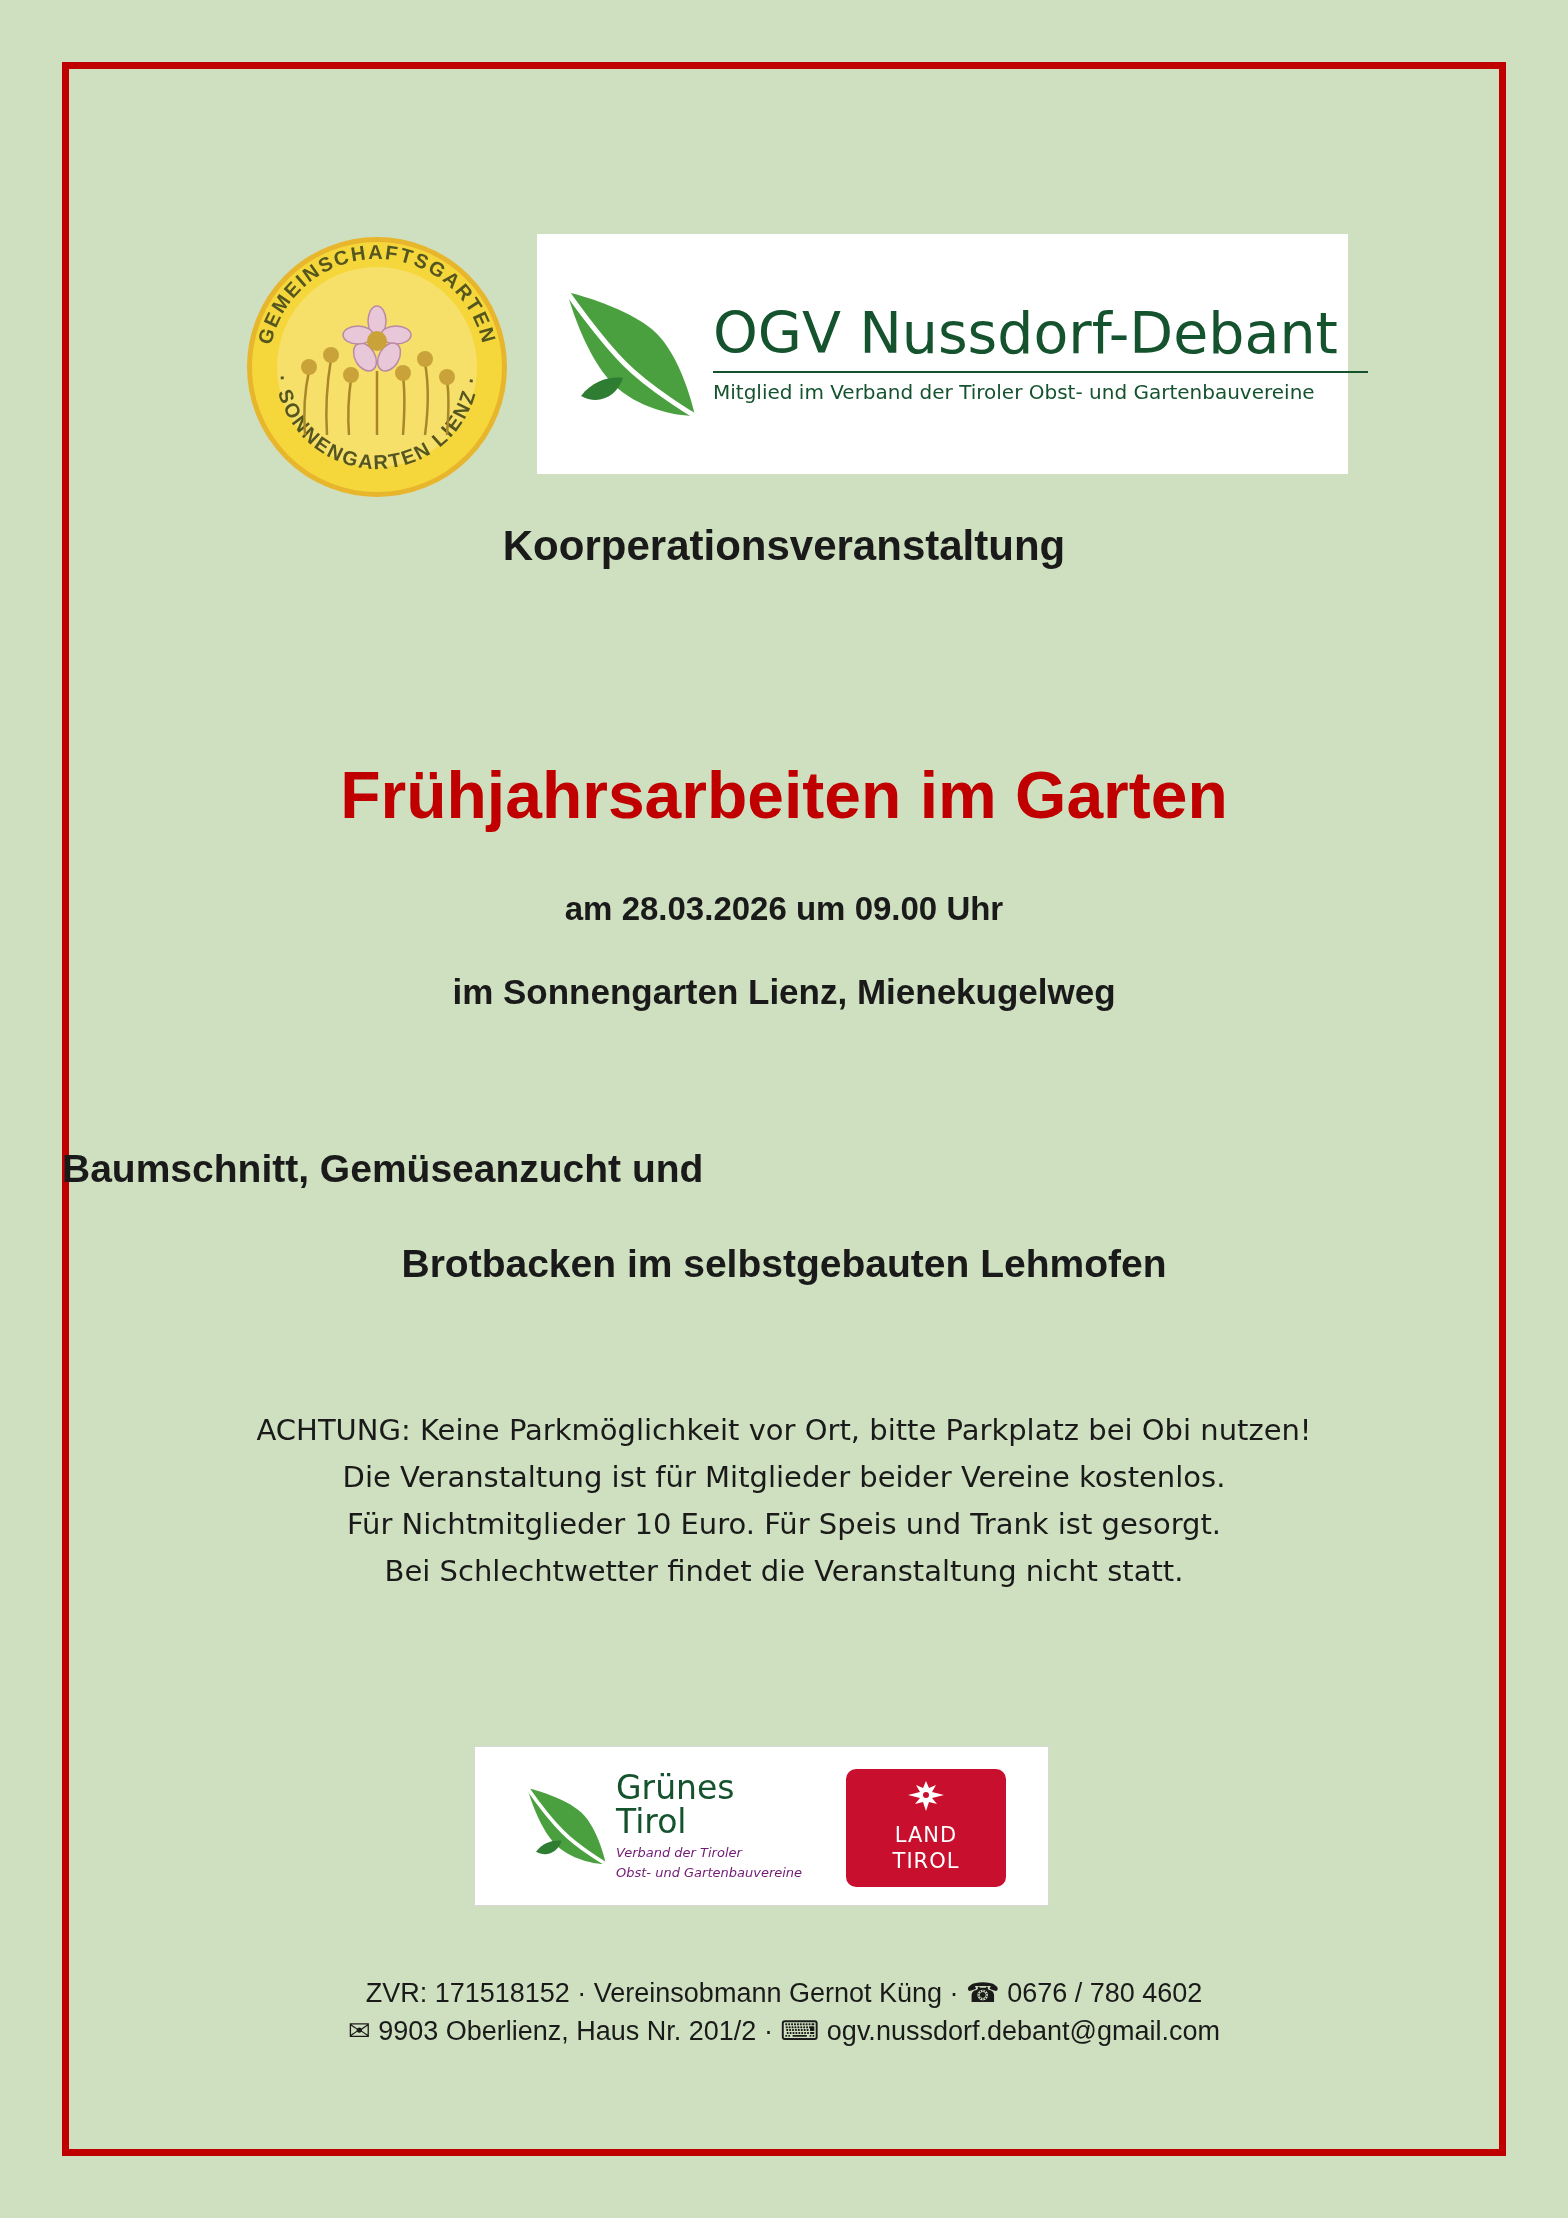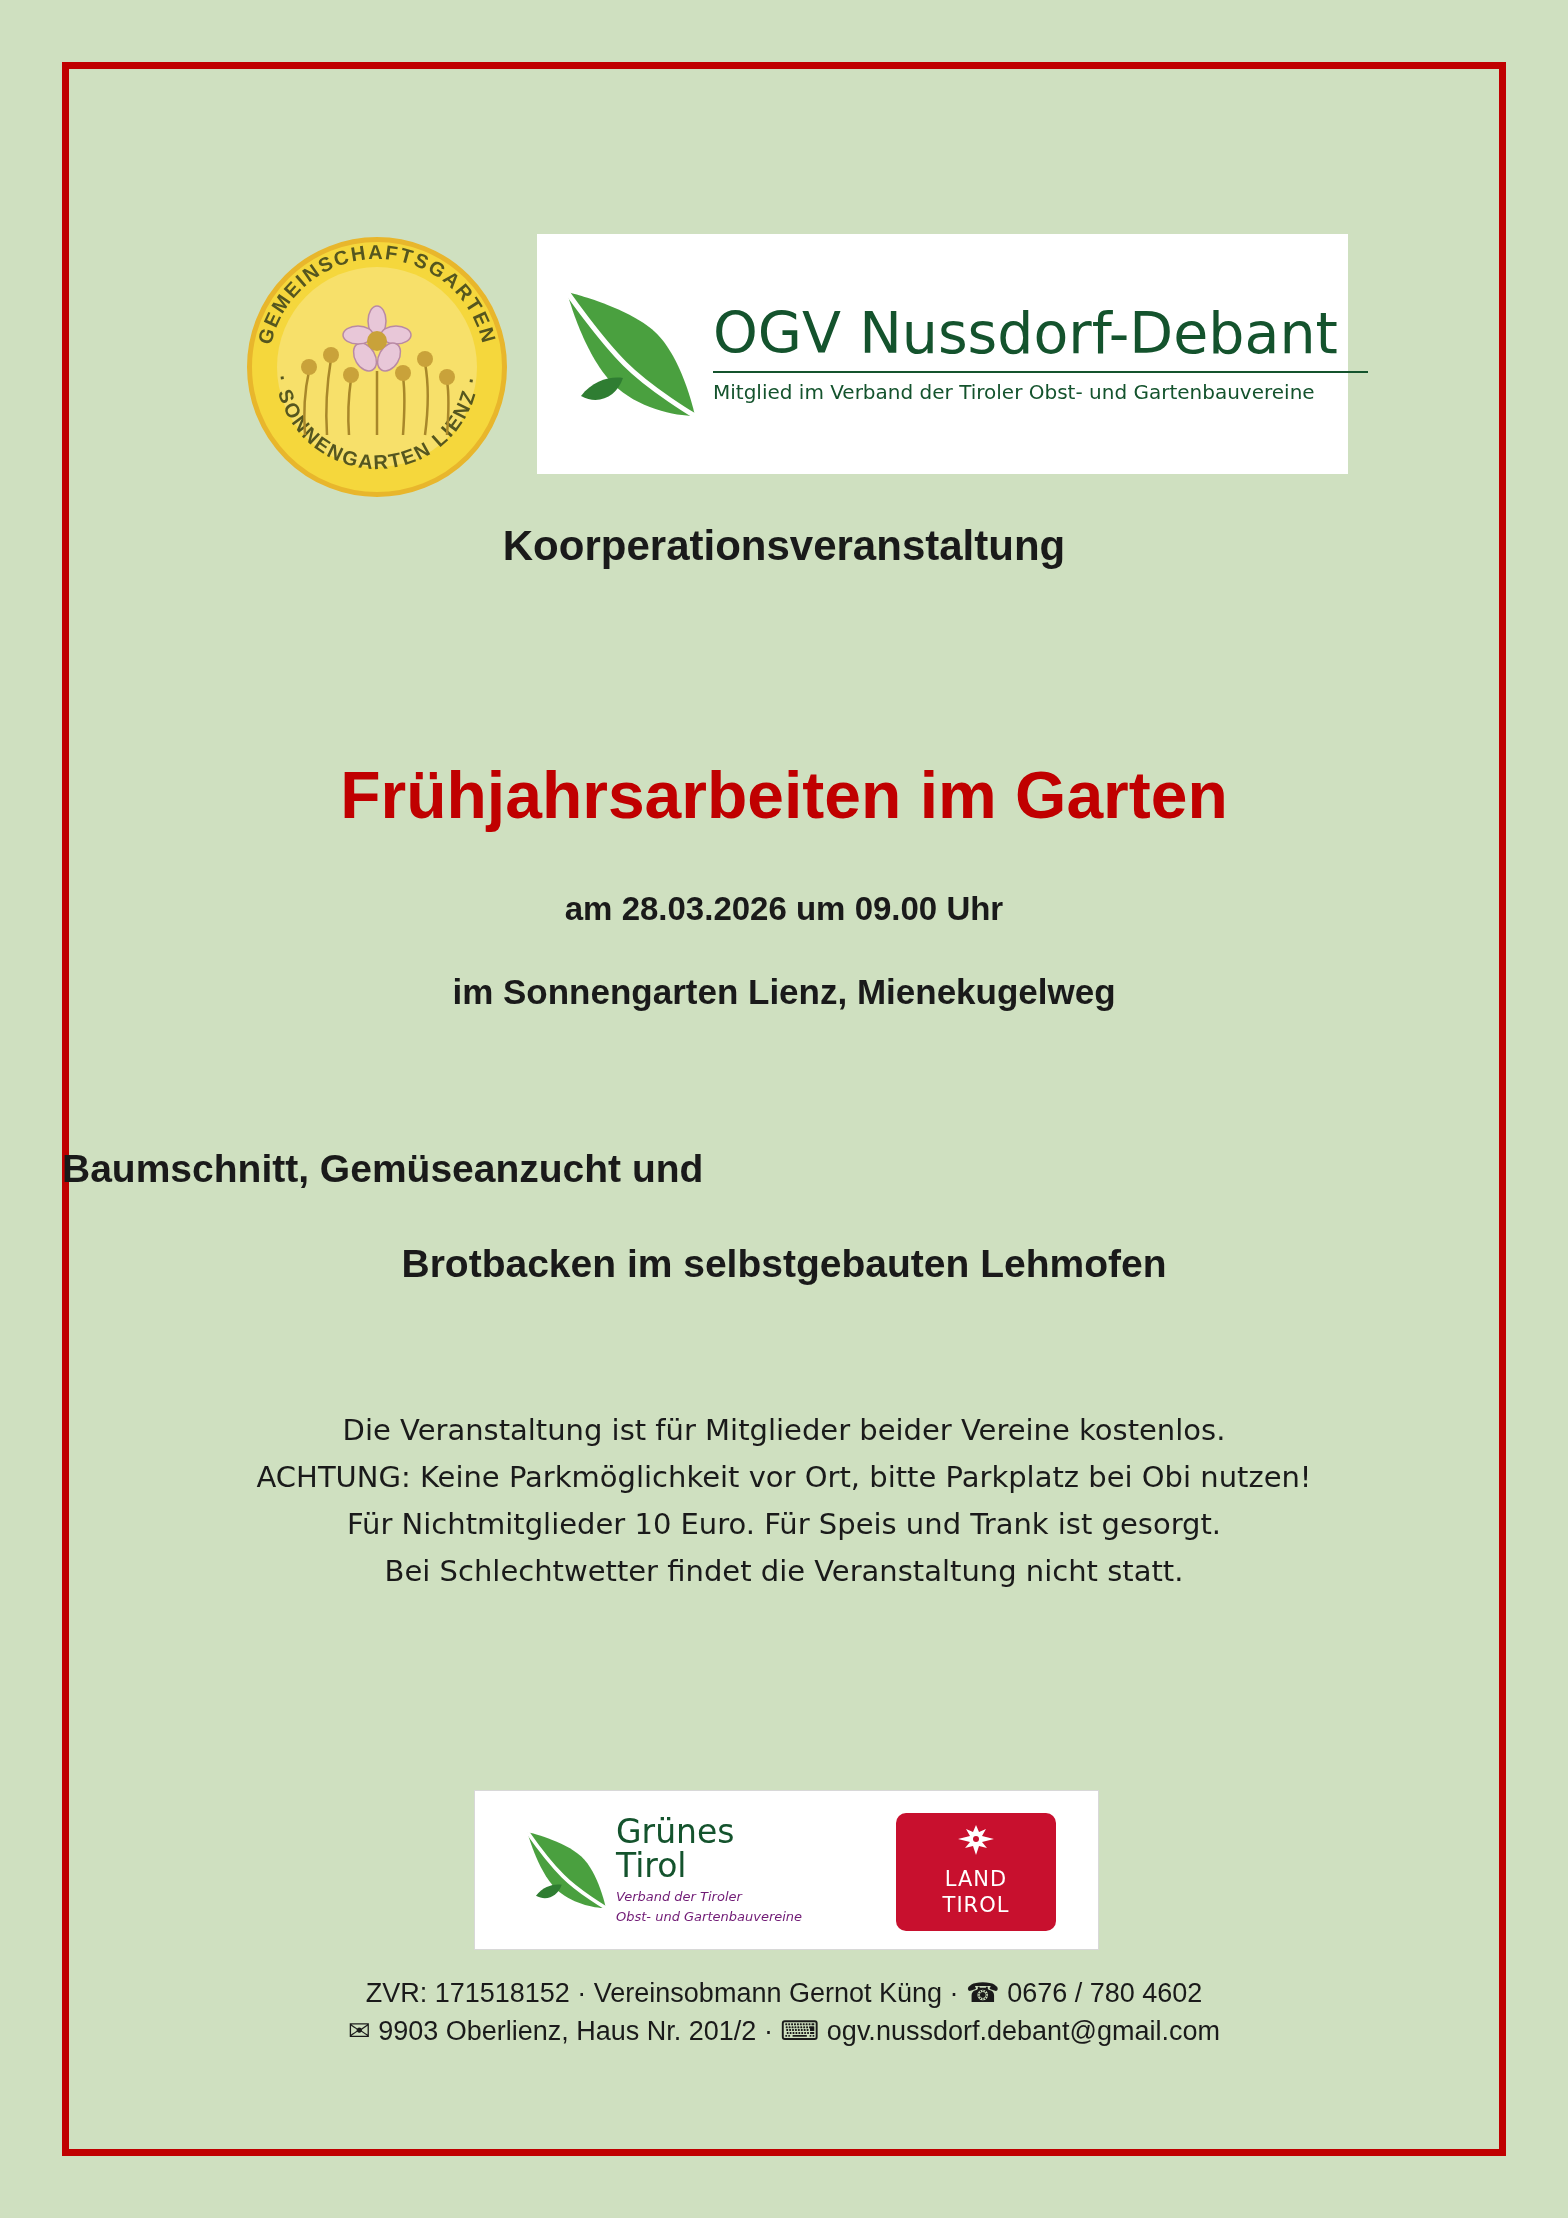--- a/index.html
+++ b/index.html
@@ -190,22 +190,22 @@
     color: #1a1a1a;
     line-height: 1.62;
     font-family: "DejaVu Sans", sans-serif;
   }
   .notes div { white-space: nowrap; }
 
   
   .sponsor-box {
     position: absolute;
     left: 412px;
-    top: 1728px;
-    width: 625px;
+    top: 1684px;
+    width: 575px;
     height: 160px;
     background: #ffffff;
     border: 1px solid #d8d8d8;
     box-sizing: border-box;
     display: flex;
     align-items: center;
   }
   .gt-wrap {
     display: flex;
     align-items: center;
@@ -331,22 +331,22 @@
     </div>
 
     <div class="koop">Koorperationsveranstaltung</div>
     <div class="headline">Frühjahrsarbeiten im Garten</div>
     <div class="when">am 28.03.2026 um 09.00 Uhr</div>
     <div class="where">im Sonnengarten Lienz, Mienekugelweg</div>
     <div class="topic1">Baumschnitt, Gemüseanzucht und</div>
     <div class="topic2">Brotbacken im selbstgebauten Lehmofen</div>
 
     <div class="notes">
+      <div>ACHTUNG: Keine Parkmöglichkeit vor Ort, bitte Parkplatz bei Obi nutzen!</div>
       <div>Die Veranstaltung ist für Mitglieder beider Vereine kostenlos.</div>
-      <div>ACHTUNG: Keine Parkmöglichkeit vor Ort, bitte Parkplatz bei Obi nutzen!</div>
       <div>Für Nichtmitglieder 10 Euro. Für Speis und Trank ist gesorgt.</div>
       <div>Bei Schlechtwetter findet die Veranstaltung nicht statt.</div>
     </div>
 
     <div class="sponsor-box">
       <div class="gt-wrap">
         <svg class="gt-leaf" viewBox="0 0 150 140">
           <path d="M12,8 C12,8 28,70 58,100 C82,124 120,132 140,132 C140,132 128,74 100,48 C72,22 12,8 12,8 Z" fill="#4aa03f"></path>
           <path d="M12,8 C12,8 44,54 70,80 C96,106 140,132 140,132" fill="none" stroke="#ffffff" stroke-width="6"></path>
           <path d="M26,112 C38,96 56,92 68,94 C62,112 44,122 26,112 Z" fill="#2f7d32"></path>

